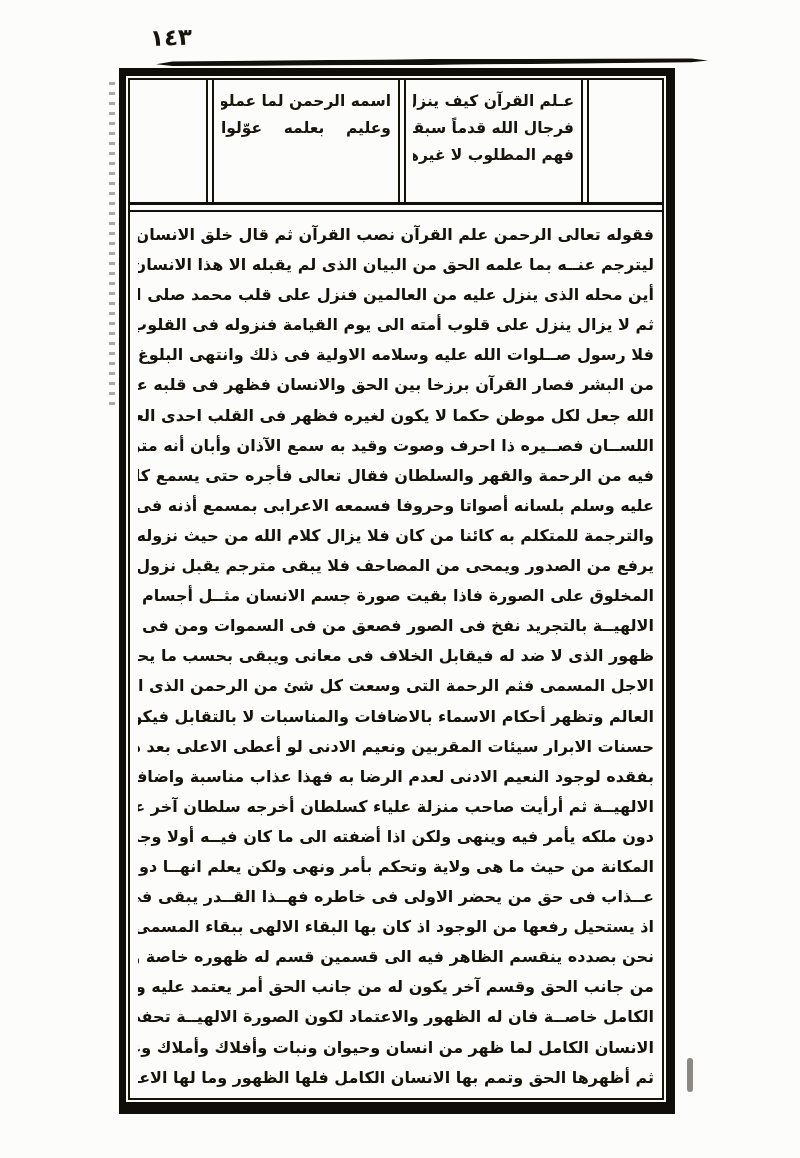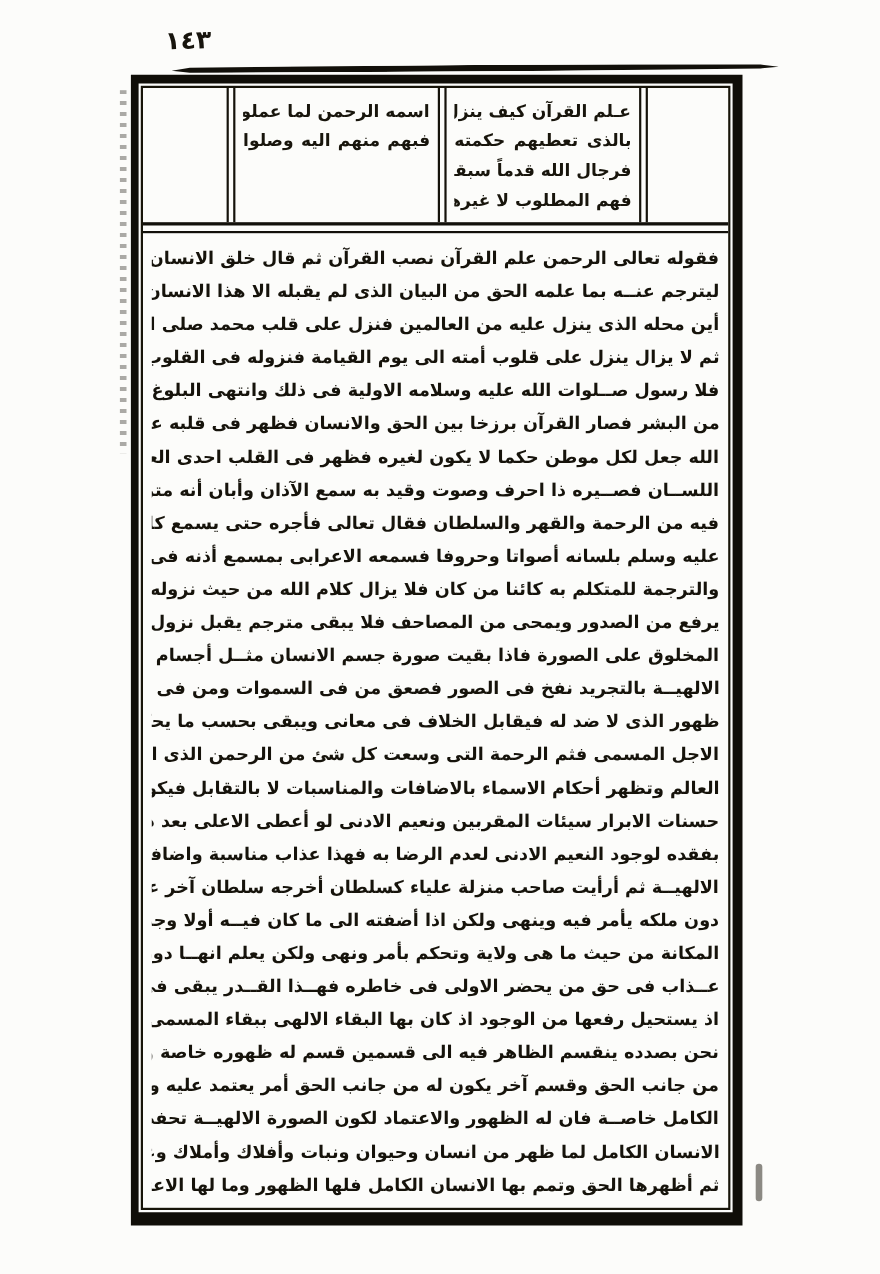--- a/index.html
+++ b/index.html
@@ -55,28 +55,27 @@
   <div class="right-smudge"></div>
 
   <div class="frame">
     <div class="frame-inner">
 
       <div class="verse-table">
         <div class="vspacer-r"></div>
         <div class="vdivider"></div>
         <div class="verse-col a">
           <div class="vline">عـلم القرآن كيف ينزل</div>
-          <div class="vline">بالذى تعطيهم حكمته</div>
           <div class="vline">فرجال الله قدماً سبقوا</div>
           <div class="vline">فهم المطلوب لا غيرهم</div>
         </div>
         <div class="vdivider"></div>
         <div class="verse-col b">
           <div class="vline">اسمه الرحمن لما عملوا</div>
-          <div class="vline">فبهم منهم اليه وصلوا</div>
+          <div class="vline">وعليم بعلمه عوّلوا</div>
         </div>
         <div class="vdivider"></div>
         <div class="vspacer-l"></div>
       </div>
 
       <div class="header-sep"></div>
 
       <div class="body-text">
         <div class="bline">فقوله تعالى الرحمن علم القرآن نصب القرآن ثم قال خلق الانسان علمه البيان فينزل عليه القرآن</div>
         <div class="bline">ليترجم عنــه بما علمه الحق من البيان الذى لم يقبله الا هذا الانسان فكان للقرآن علم التمييز فلم</div>

